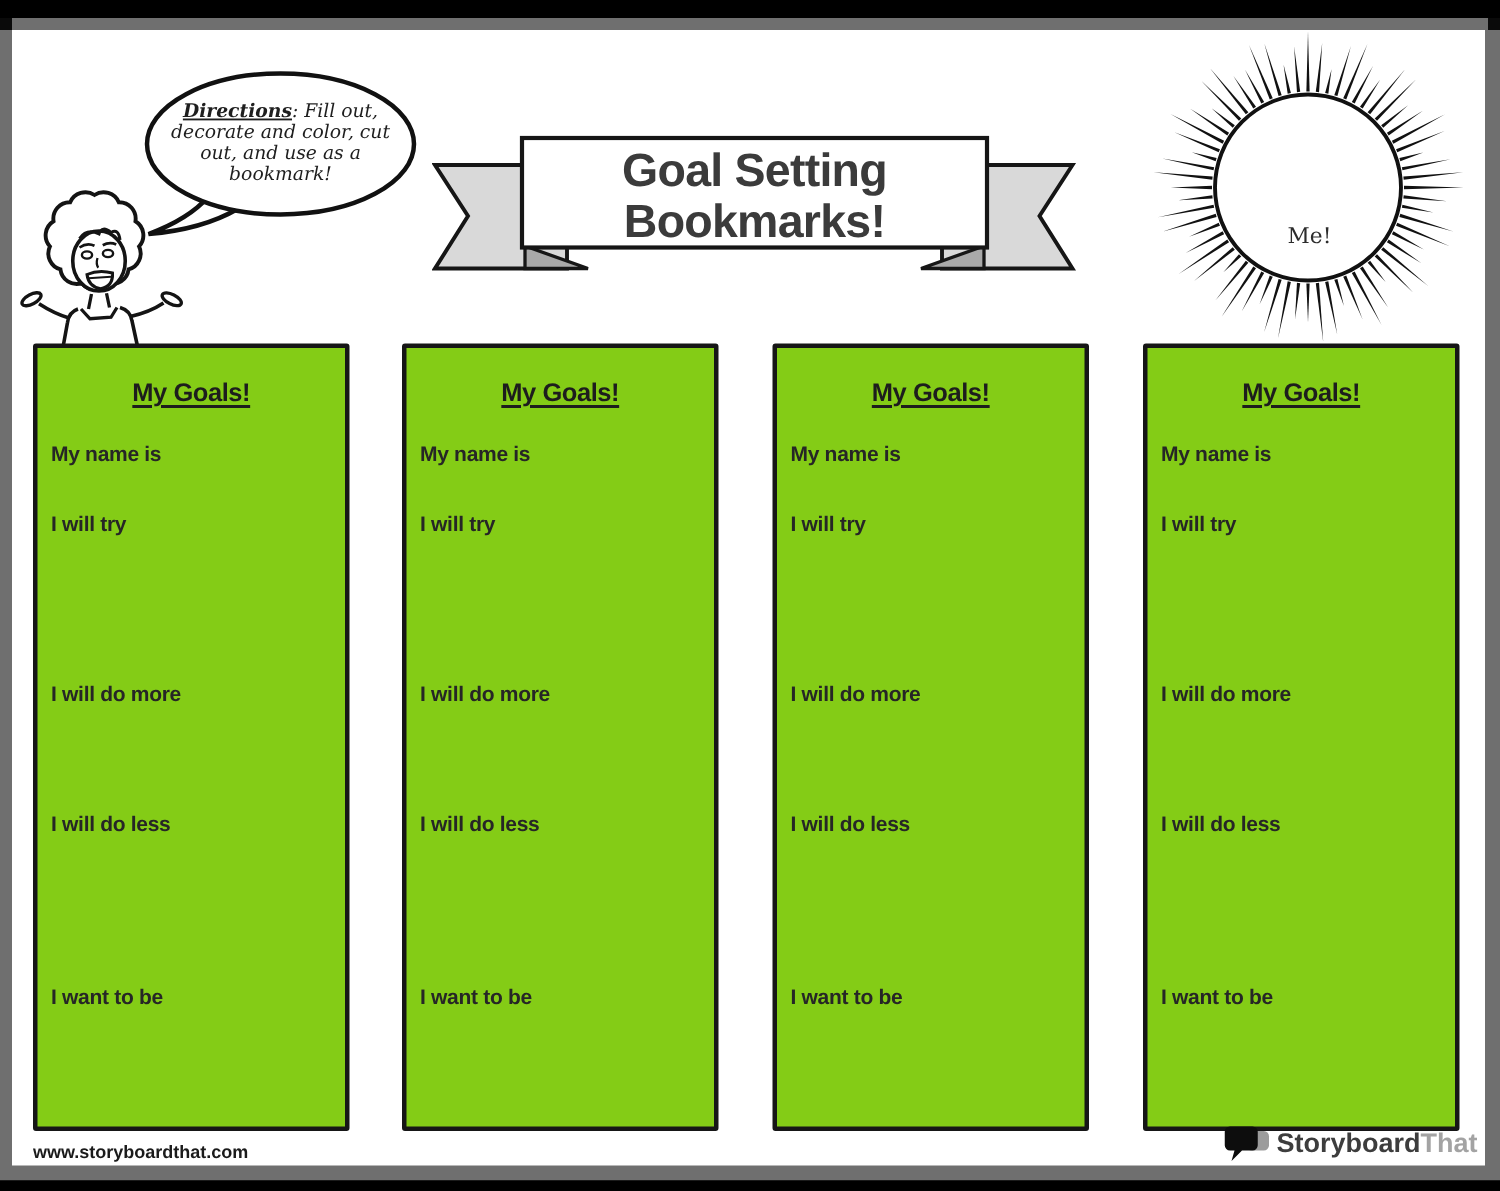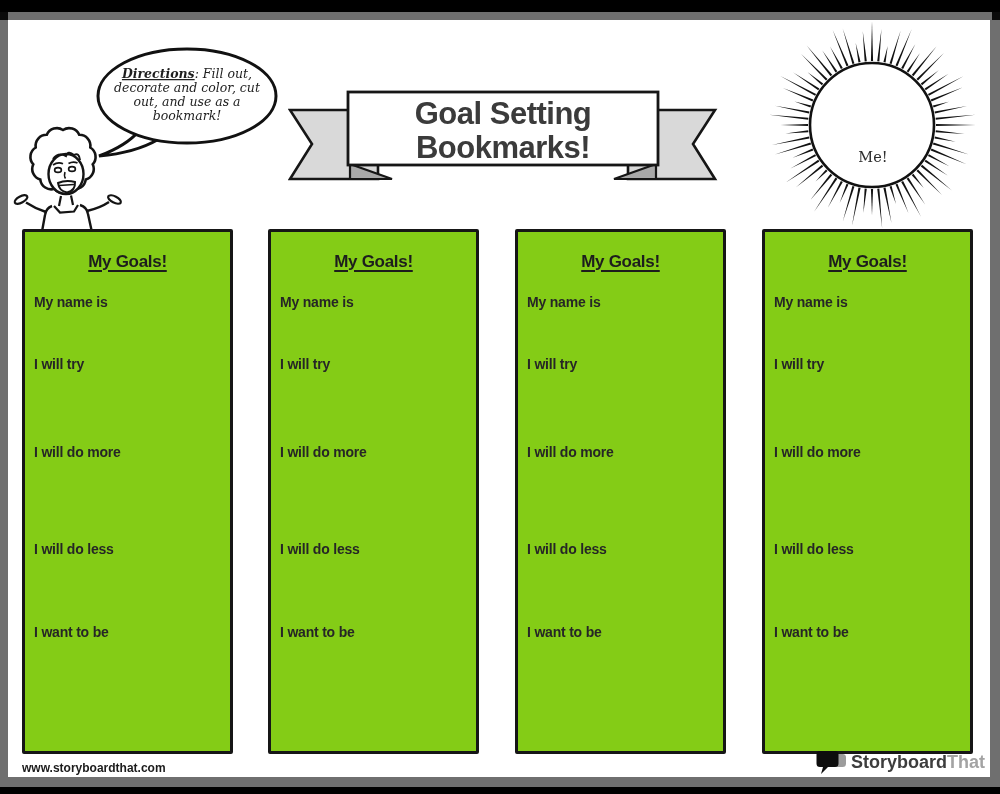--- a/index.html
+++ b/index.html
@@ -19,21 +19,21 @@
   .banner-svg{position:absolute;left:280px;top:62px;z-index:1;}
   .sun-svg{position:absolute;left:755px;top:0;z-index:1;}
 
   .bookmark{position:absolute;top:209px;width:211px;height:525px;border:3px solid var(--ink);
             background:#84cc16;z-index:3;box-sizing:border-box;border-radius:2px;}
   .bookmark.c1{left:14px;} .bookmark.c2{left:260px;} .bookmark.c3{left:507px;} .bookmark.c4{left:754px;}
   .bm-heading{position:absolute;top:20px;left:0;right:0;text-align:center;font-size:17px;
               font-weight:800;color:#1d1d1d;letter-spacing:-0.3px;
               text-decoration:underline;text-decoration-thickness:2px;text-underline-offset:3px;}
   .prompt{position:absolute;left:9px;font-size:14px;font-weight:700;color:#262626;letter-spacing:-0.2px;}
-  .p1{top:62px;} .p2{top:124px;} .p3{top:212px;} .p4{top:309px;} .p5{top:392px;}
+  .p1{top:62px;} .p2{top:109px;} .p3{top:222px;} .p4{top:309px;} .p5{top:424px;}
 
   .footer-url{position:absolute;left:14px;top:741px;font-size:12px;font-weight:700;color:#1b1b1b;z-index:4;}
   .logo{position:absolute;right:5px;top:729px;display:flex;align-items:center;gap:3px;z-index:4;}
   .logo-text{font-size:18px;font-weight:700;letter-spacing:0;white-space:nowrap;}
   .logo-text .sb{color:var(--logo-black);} .logo-text .that{color:var(--logo-gray);}
 
   svg text{font-family:"Liberation Sans",sans-serif;}
   svg text.serif{font-family:"DejaVu Serif","Liberation Serif",serif;}
 </style>
 </head>

